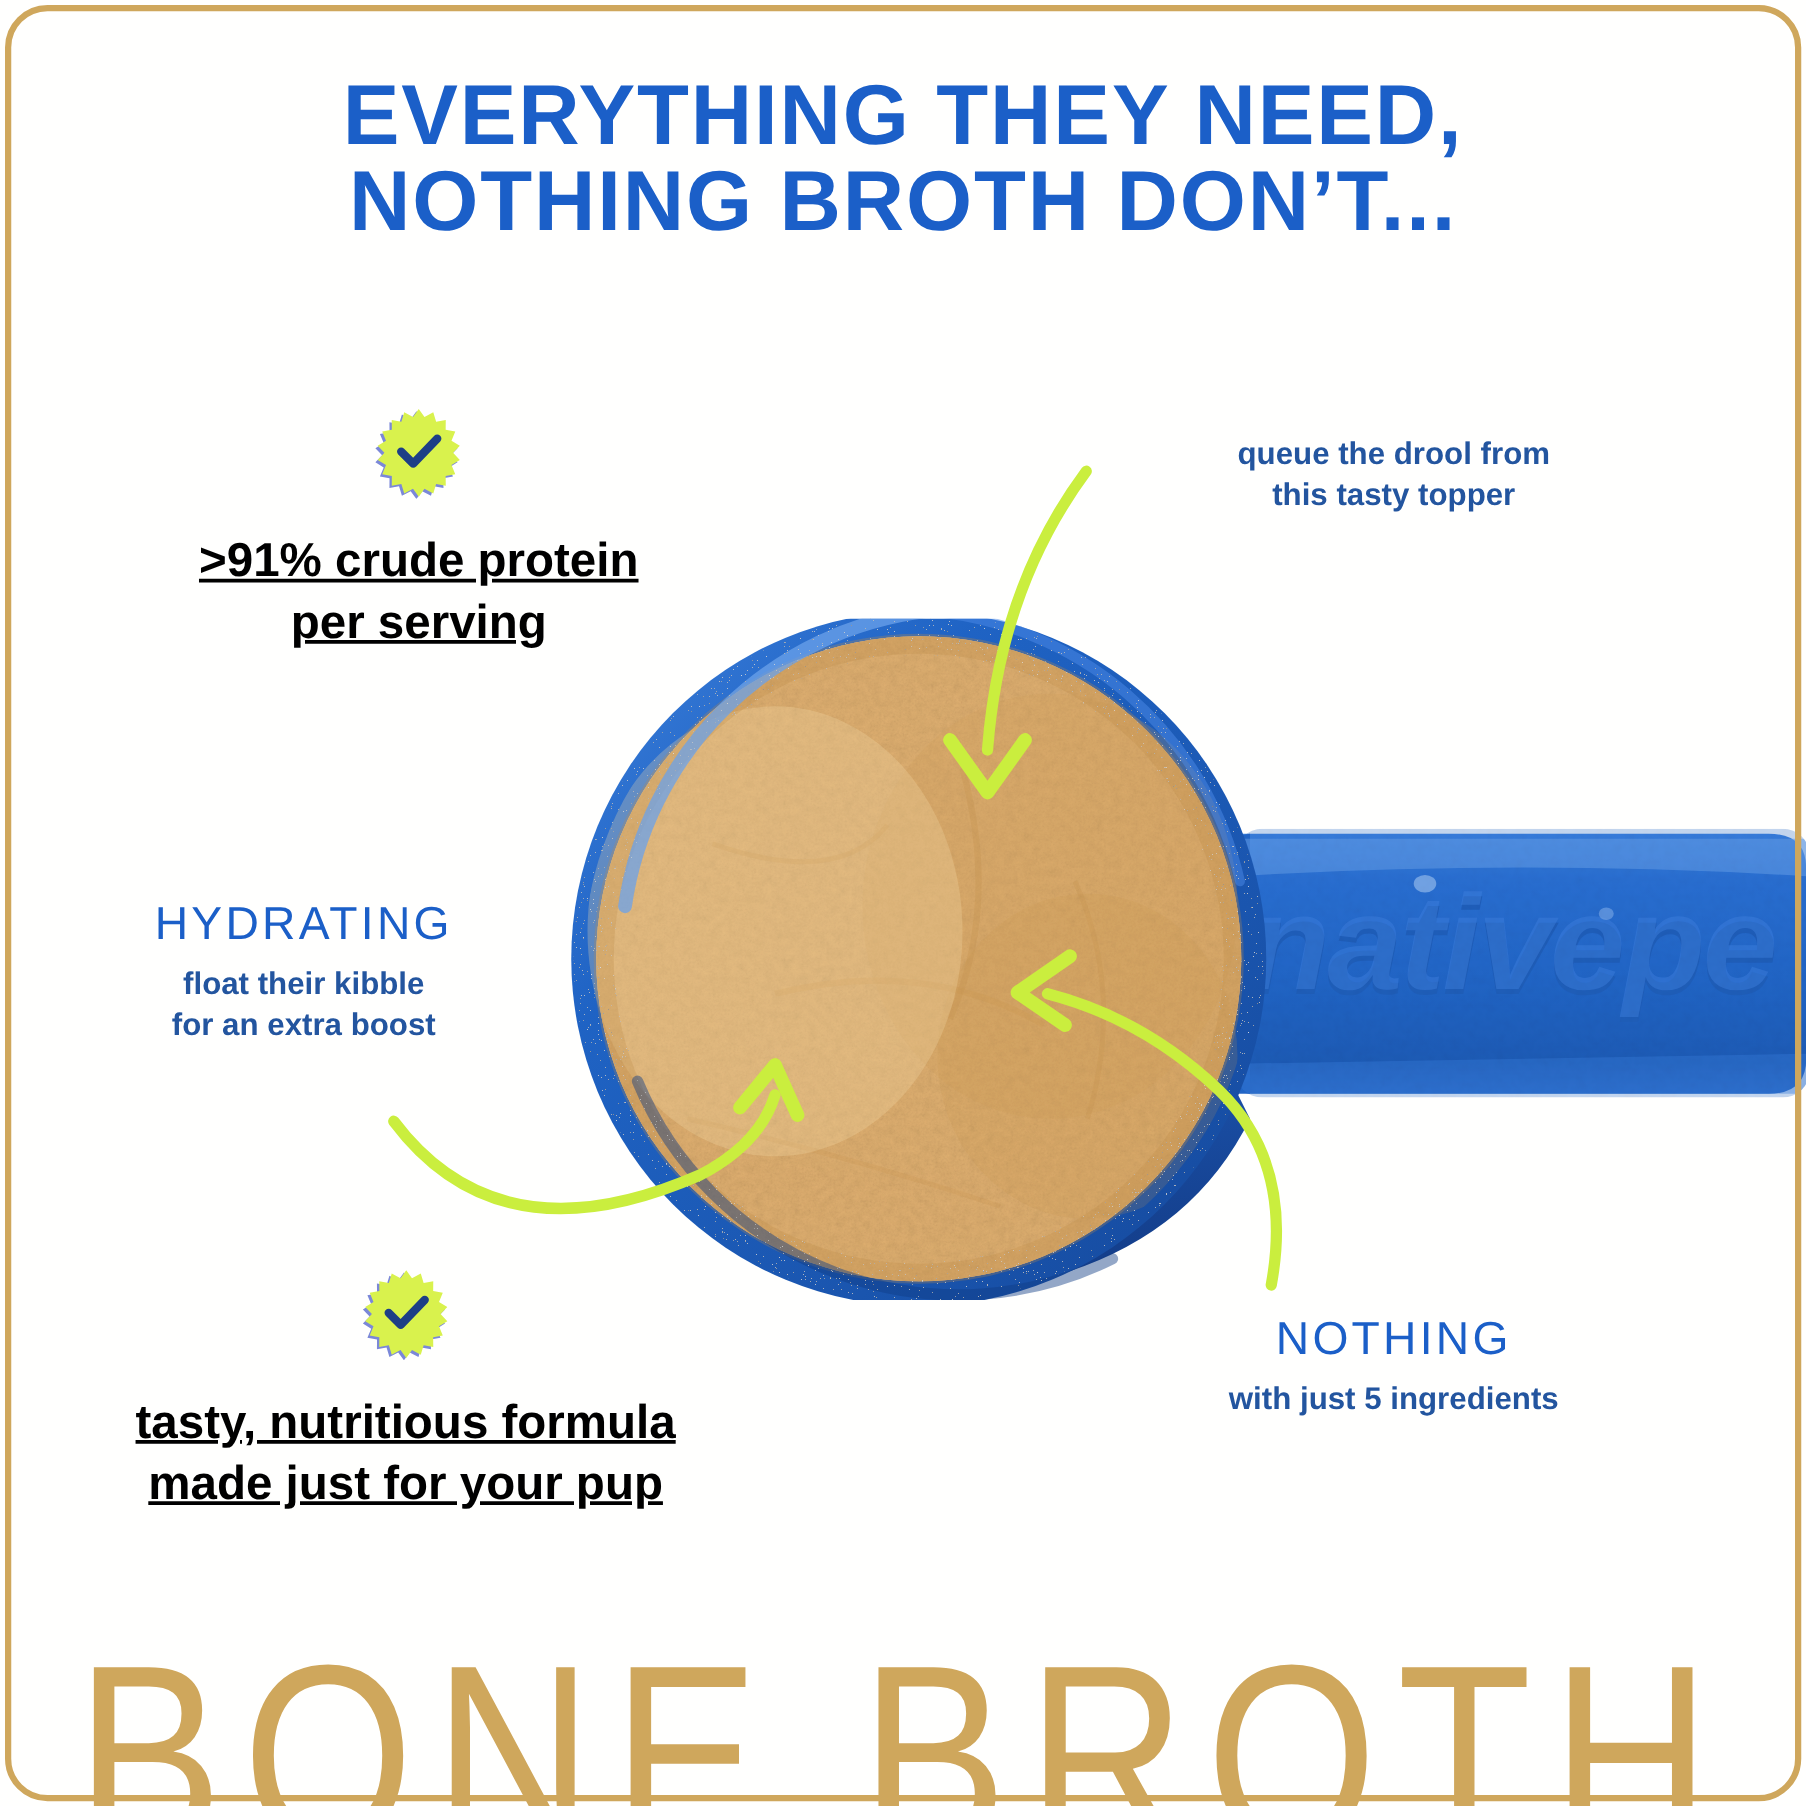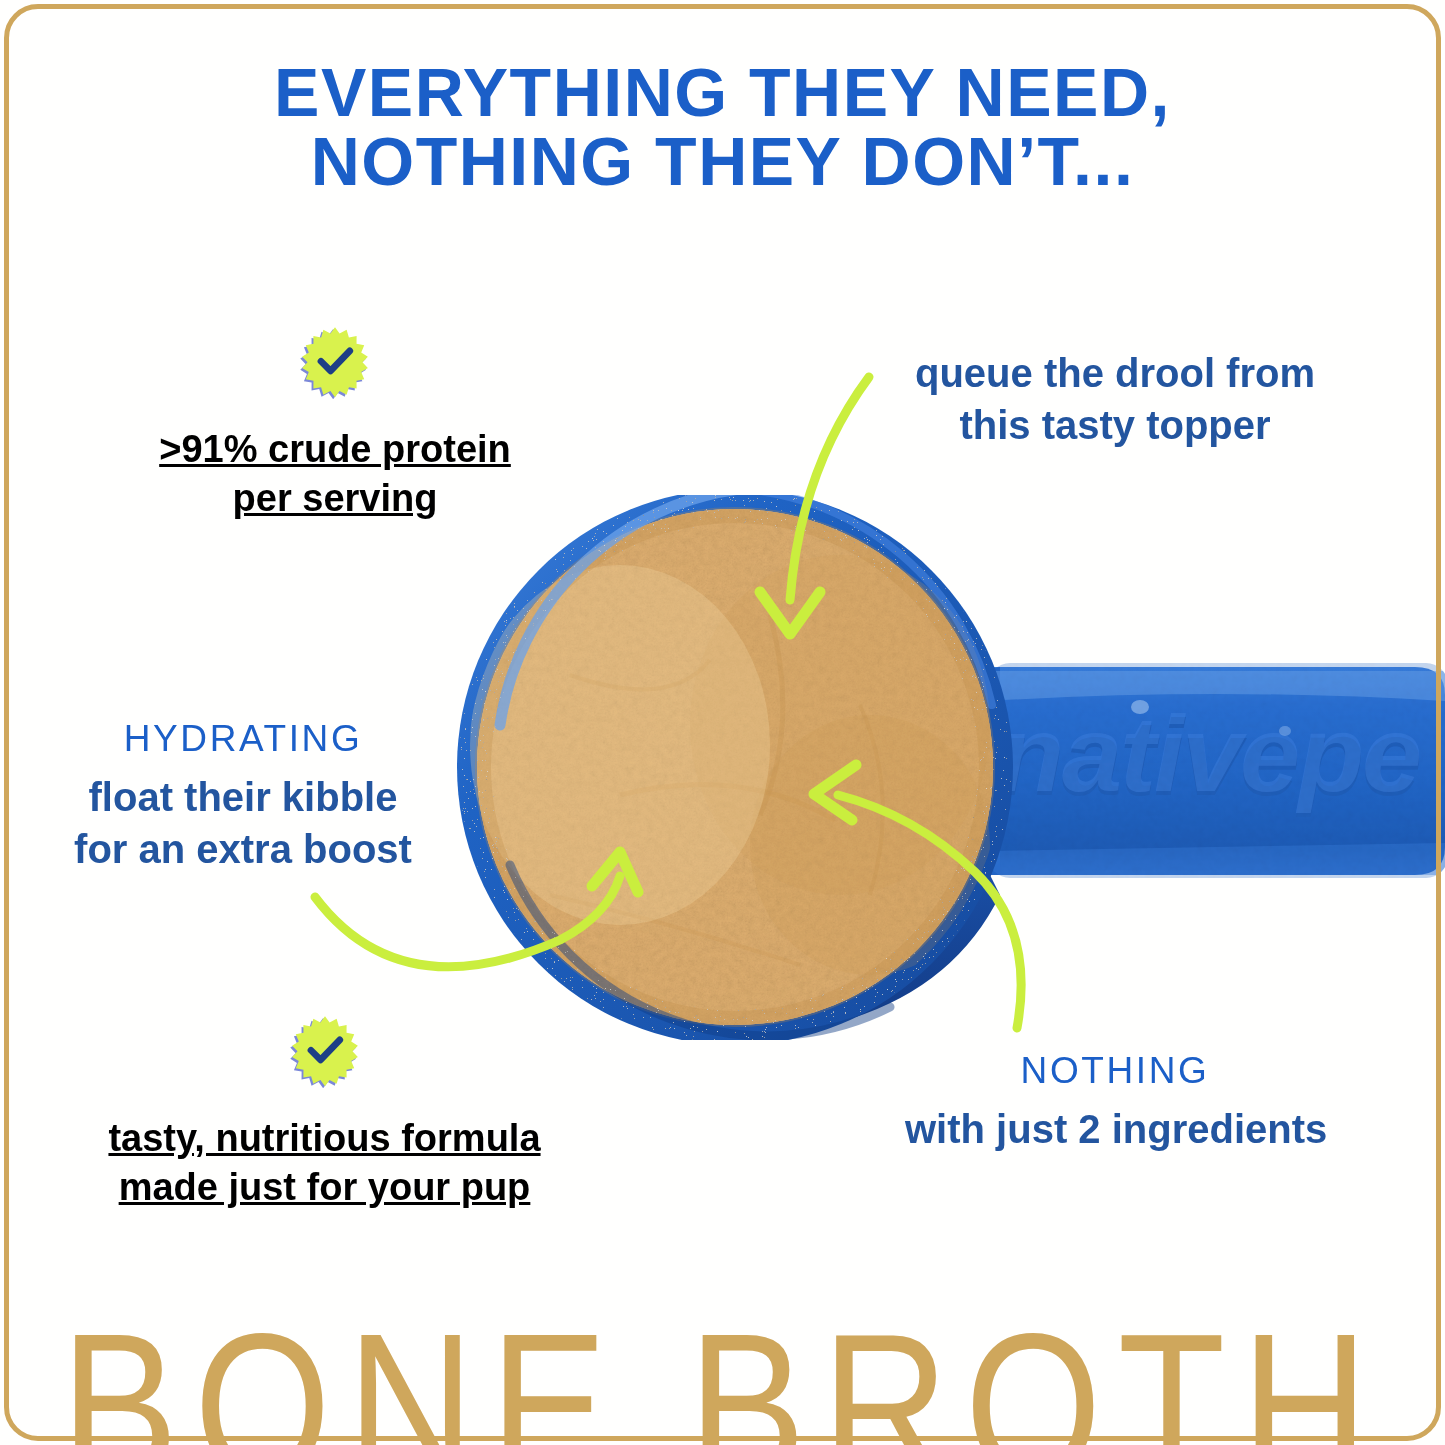--- a/index.html
+++ b/index.html
@@ -56,21 +56,21 @@
     color: #1b5fc8;
     font-weight: 400;
     font-size: 37px;
     letter-spacing: 2.6px;
     line-height: 1.12;
     white-space: nowrap;
   }
   .callout .body {
     color: #23559f;
     font-weight: 700;
-    font-size: 40px;
+    font-size: 25px;
     line-height: 1.3;
     margin-top: 12px;
   }
   .callout .body span { display: block; white-space: nowrap; }
 
   
   .badge-callout { position: absolute; z-index: 30; text-align: center; }
   .badge-callout .body {
     color: #000000;
     font-weight: 700;
@@ -291,21 +291,21 @@
 
       <g>
         <path d="M 1017 1028 Q 1035 930 975 872 Q 915 815 838 795"></path>
         <polyline points="856,765 814,794 852,820" stroke-width="11"></polyline>
       </g>
     </g>
   </svg>
 
   <div class="headline">
     <span class="l1">EVERYTHING THEY NEED,</span>
-    <span class="l2">NOTHING THEY DON’T...</span>
+    <span class="l2">NOTHING BROTH DON’T...</span>
   </div>
 
   <div class="badge-callout" id="c-protein">
     <div class="badge">
       <svg viewBox="0 0 100 100" aria-hidden="true">
 
         <path d="M50 3 L56.2 11.5 L65.7 6.5 L68.8 16.8 L79.2 14.9 L79.1 25.5 L89.5 27.4
                  L85.4 37.2 L94.4 42.8 L87.1 50.4 L94.4 58 L85.4 63.6 L89.5 73.4
                  L79.1 75.3 L79.2 85.9 L68.8 84 L65.7 94.3 L56.2 89.3 L50 97.8
                  L43.8 89.3 L34.3 94.3 L31.2 84 L20.8 85.9 L20.9 75.3 L10.5 73.4
@@ -363,21 +363,21 @@
   <div class="callout" id="c-chicken">
     <div class="body">
       <span>queue the drool from</span>
       <span>this tasty topper</span>
     </div>
   </div>
 
   <div class="callout" id="c-simple">
     <div class="kicker">NOTHING</div>
     <div class="body">
-      <span>with just 2 ingredients</span>
+      <span>with just 5 ingredients</span>
     </div>
   </div>
 
   <div class="wordmark">BONE BROTH</div>
 
   <div class="frame"></div>
 
 </div>
 
 </body></html>

